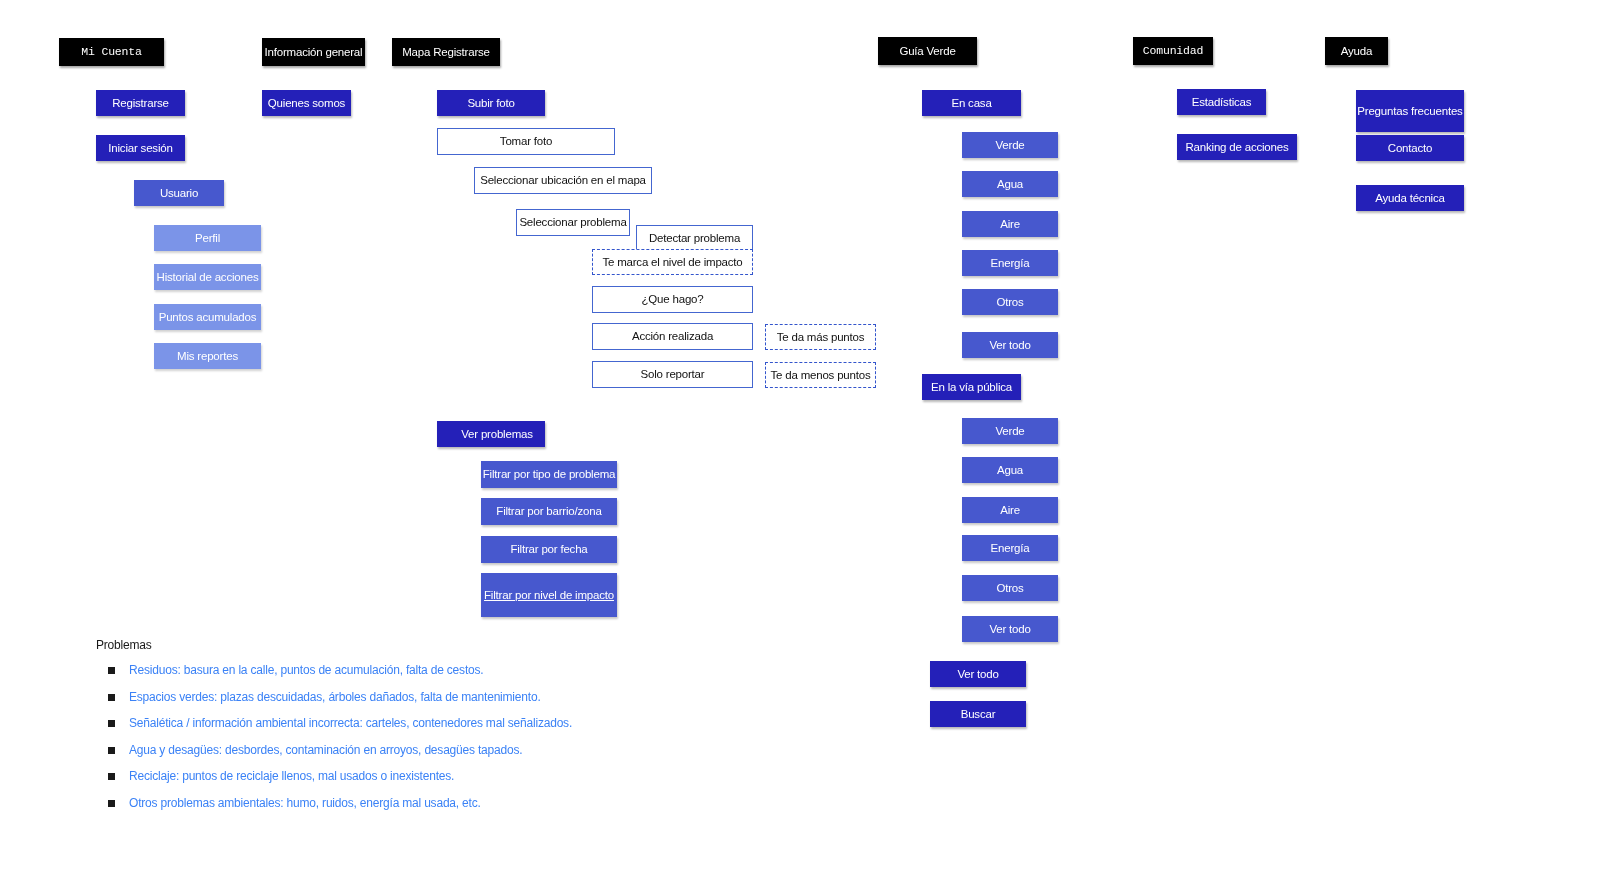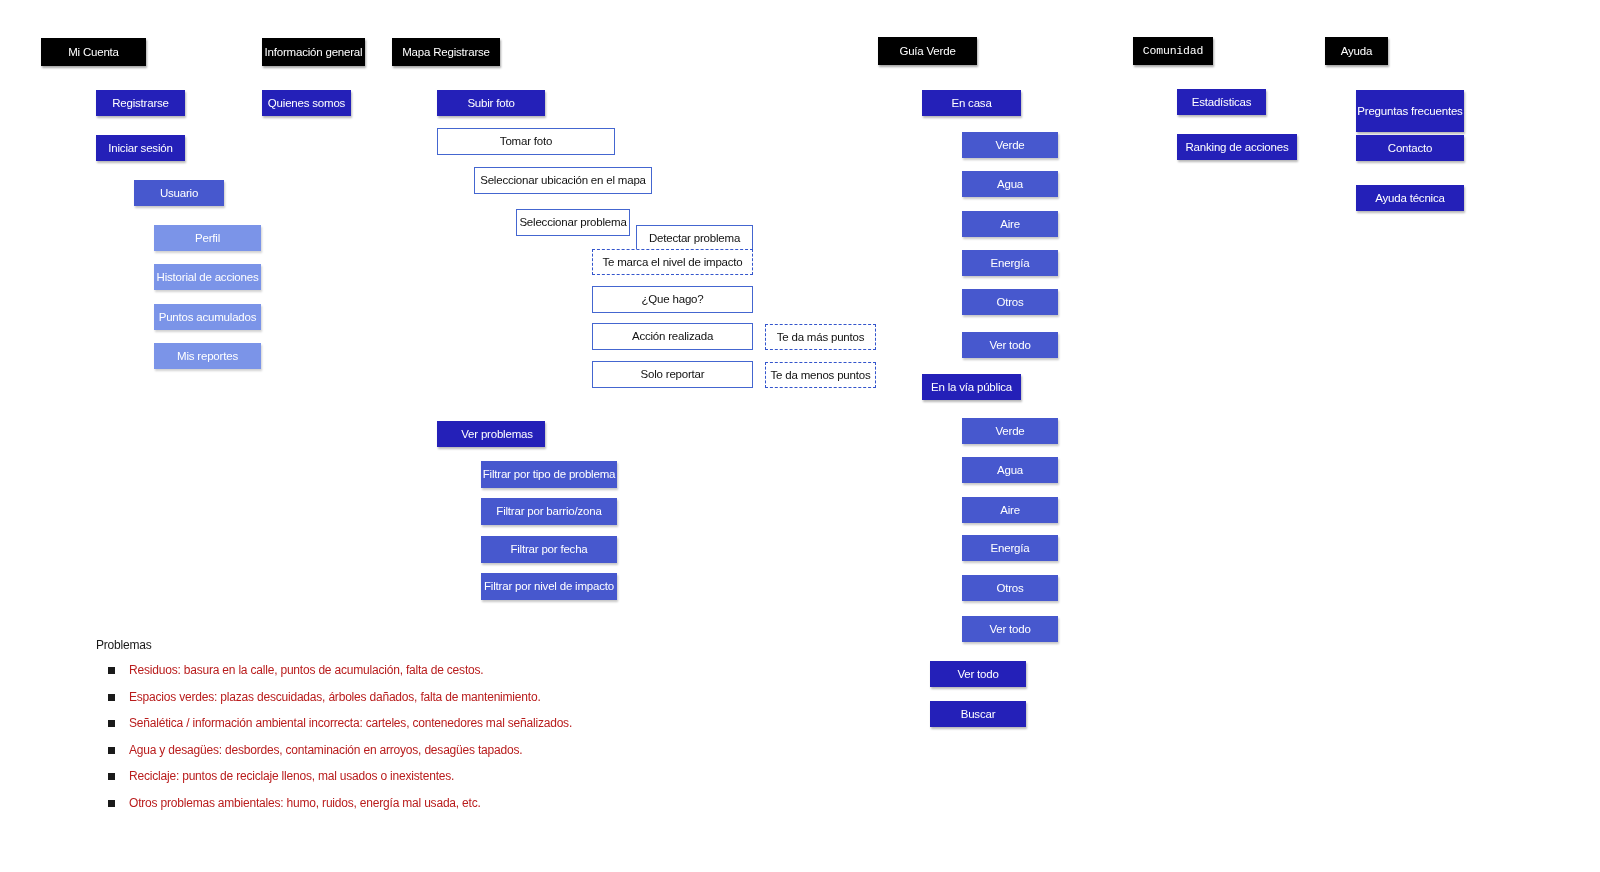--- a/index.html
+++ b/index.html
@@ -83,40 +83,40 @@
     color: #1a1a1a;
     margin-bottom: 11px;
     font-family: "Liberation Sans", sans-serif;
     letter-spacing: -0.2px;
   }
   .problem-item {
     display: flex;
     align-items: flex-start;
     margin-bottom: 12.5px;
     font-size: 12px;
-    color: #b91c1c;
+    color: #3b82f6;
     letter-spacing: -0.2px;
     white-space: nowrap;
     padding-left: 12px;
   }
   .bullet {
     width: 7px;
     height: 7px;
     background: #1a1a1a;
     margin-right: 14px;
     margin-top: 4px;
     flex: 0 0 auto;
   }
 </style>
 </head>
 <body>
 
 <div class="canvas">
 
-  <div class="node header" style="left:41px; top:38px; width:105px; height:28px;">Mi Cuenta</div>
+  <div class="node header" style="left:59px; top:38px; width:105px; height:28px;font-family:Liberation Mono, monospace;">Mi Cuenta</div>
 
   <div class="node primary" style="left:96px; top:90px; width:89px; height:26px;">Registrarse</div>
 
   <div class="node primary" style="left:96px; top:135px; width:89px; height:26px;">Iniciar sesión</div>
 
   <div class="node medium" style="left:122px; top:180px; width:90px; height:26px;margin-left:12px;">Usuario</div>
 
   <div class="node light" style="left:154px; top:225px; width:107px; height:26px;">Perfil</div>
 
   <div class="node light" style="left:154px; top:264px; width:107px; height:26px;">Historial de acciones</div>
@@ -154,21 +154,21 @@
   <div class="node dashed" style="left:765px; top:362px; width:111px; height:26px;">Te da menos puntos</div>
 
   <div class="node primary" style="left:437px; top:421px; width:108px; height:26px;padding-left:12px;">Ver problemas</div>
 
   <div class="node medium" style="left:481px; top:461px; width:136px; height:27px;">Filtrar por tipo de problema</div>
 
   <div class="node medium" style="left:481px; top:498px; width:136px; height:27px;">Filtrar por barrio/zona</div>
 
   <div class="node medium" style="left:481px; top:536px; width:136px; height:27px;">Filtrar por fecha</div>
 
-  <div class="node medium" style="left:481px; top:573px; width:136px; height:27px;">Filtrar por nivel de impacto</div>
+  <div class="node medium" style="left:481px; top:573px; width:136px; height:44px;text-decoration:underline;">Filtrar por nivel de impacto</div>
 
   <div class="node header" style="left:878px; top:37px; width:99px; height:28px;">Guía Verde</div>
 
   <div class="node primary" style="left:922px; top:90px; width:99px; height:26px;">En casa</div>
 
   <div class="node medium" style="left:962px; top:132px; width:96px; height:26px;">Verde</div>
   <div class="node medium" style="left:962px; top:171px; width:96px; height:26px;">Agua</div>
   <div class="node medium" style="left:962px; top:211px; width:96px; height:26px;">Aire</div>
   <div class="node medium" style="left:962px; top:250px; width:96px; height:26px;">Energía</div>
   <div class="node medium" style="left:962px; top:289px; width:96px; height:26px;">Otros</div>

